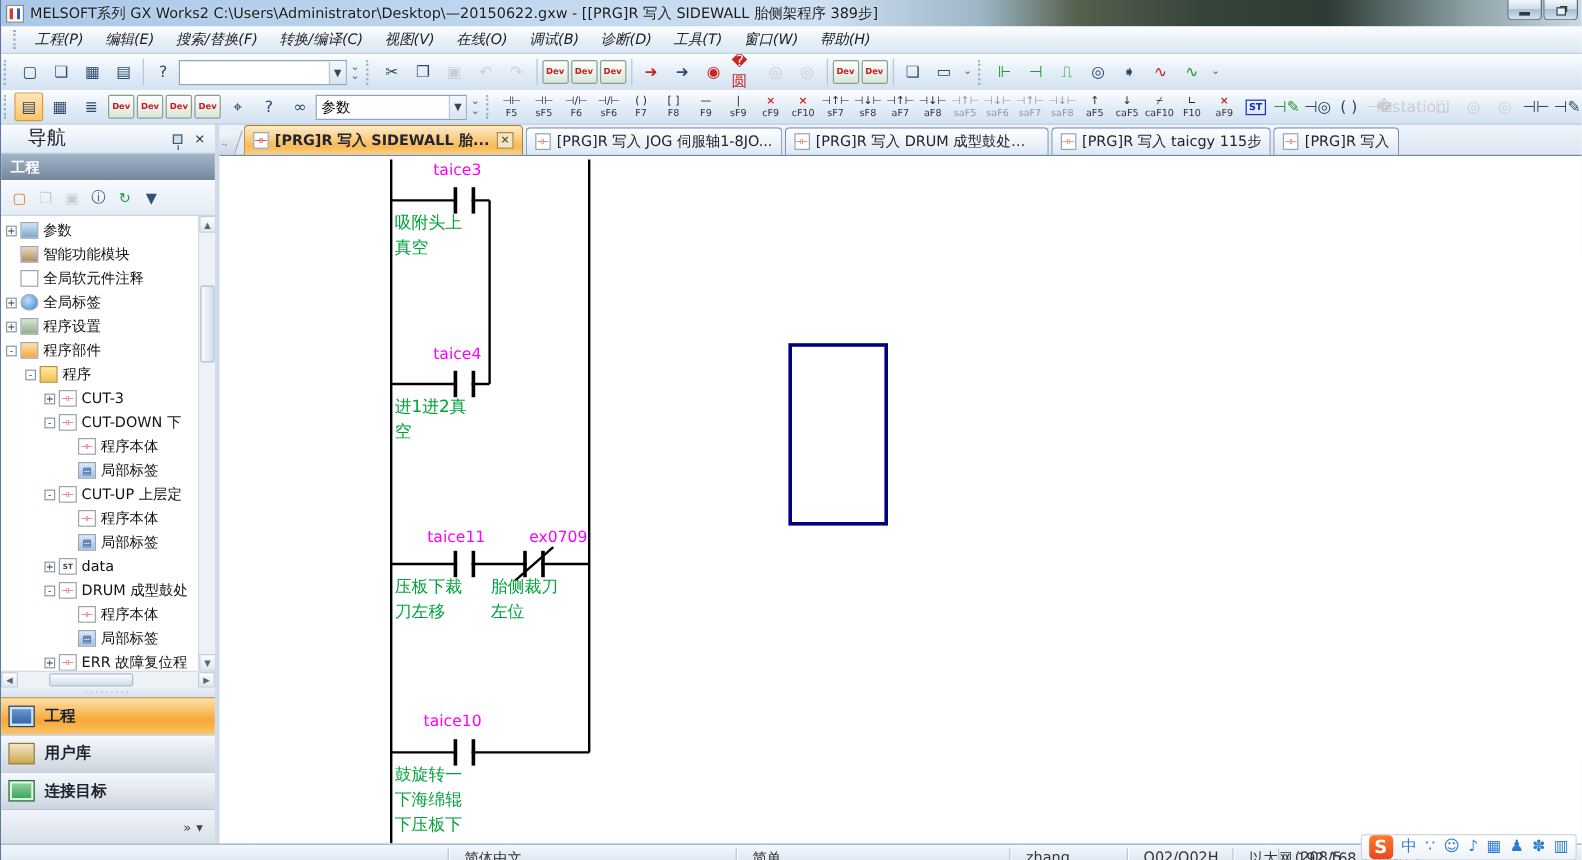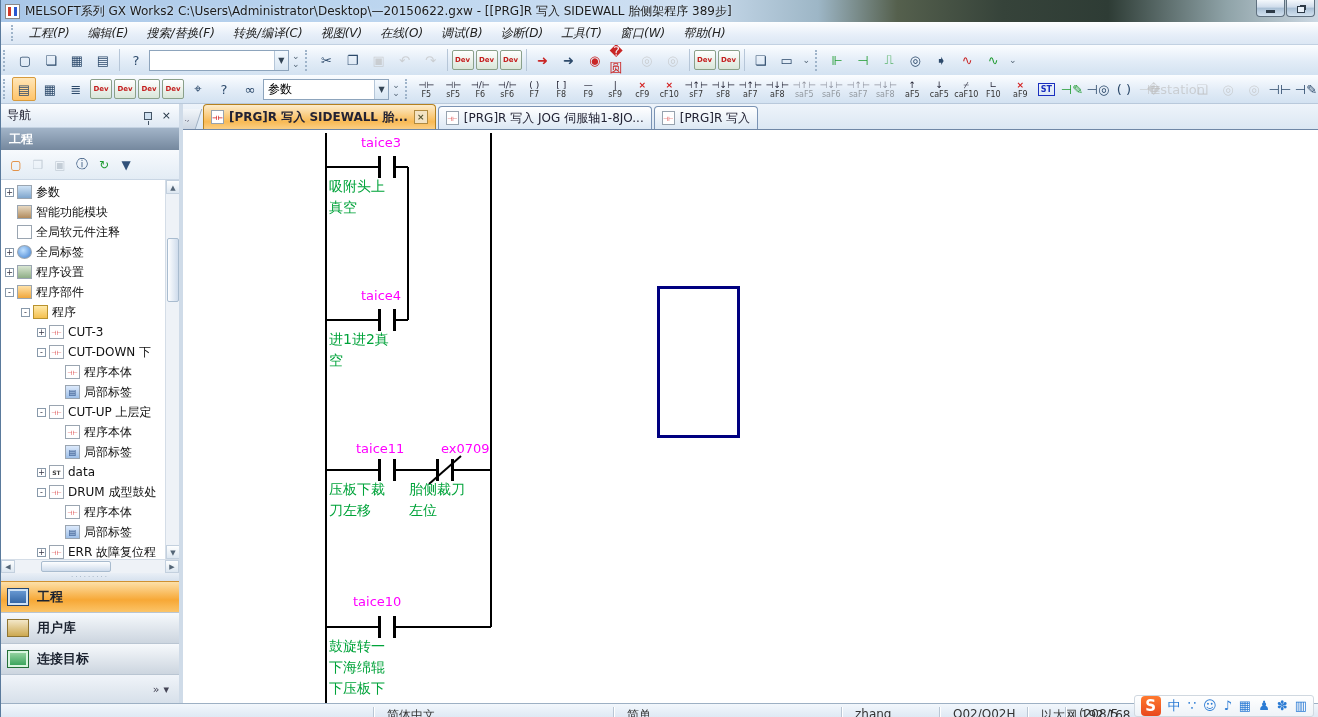--- a/index.html
+++ b/index.html
@@ -52,21 +52,21 @@
   .lbtn.red .lglyph { color:#d42020; font-weight:bold; }
   .lbtn.disabled { opacity:.45; }
   .stbtn { font-size:8px; font-weight:bold; color:#1a2fbf; border:1px solid #1a2fbf; padding:1px 2px; margin:0 4px; }
 
   
   .main { position:absolute; left:0; top:104px; width:1318px; height:599px; display:flex; }
 
   
   .navpanel { width:182px; height:599px; background:#eef3f9; border-right:4px solid #cfdbe8; display:flex; flex-direction:column; }
   .nav-header { height:24px; background:linear-gradient(#fafcfe,#dfe9f4); border-bottom:1px solid #c5d3e2; display:flex; align-items:center; padding:0 6px; }
-  .nav-title { font-size:12px; color:#223; flex:1; }
+  .nav-title { font-size:16px; color:#223; flex:1;margin-left:16px; }
   .pin-icon { width:8px; height:8px; border:1px solid #456; background:#cfe0f0; position:relative; margin-right:8px; }
   .pin-icon::after { content:""; position:absolute; left:3px; top:8px; width:1px; height:4px; background:#456; }
   .nav-close { font-size:11px; color:#234; padding:0 2px; }
   .nav-section { height:22px; background:linear-gradient(#a2b4c8,#75889e); color:#fff; font-size:12px; font-weight:bold; display:flex; align-items:center; padding:0 8px; }
   .nav-toolbar { height:30px; background:linear-gradient(#f7fafd,#e3ecf5); border-bottom:1px solid #c9d6e4; display:flex; align-items:center; padding:0 4px; }
   .ntbtn { width:22px; height:22px; display:flex; align-items:center; justify-content:center; font-size:12px; color:#31517a; }
   .ntbtn.disabled { color:#aab6c2; opacity:.6; }
   .ntbtn.green { color:#1f9b30; }
   .ntbtn.plus { color:#e07818; font-weight:bold; }
 
@@ -631,20 +631,30 @@
             <span class="tab-label">[PRG]R 写入 SIDEWALL 胎...</span>
             <span class="closebox">×</span>
           </div>
           <div class="tab">
             <span class="prgico">⊣⊢</span>
             <span class="tab-label">[PRG]R 写入 JOG 伺服轴1-8JO...</span>
 
           </div>
           <div class="tab">
             <span class="prgico">⊣⊢</span>
+            <span class="tab-label">[PRG]R 写入 DRUM 成型鼓处理...</span>
+
+          </div>
+          <div class="tab">
+            <span class="prgico">⊣⊢</span>
+            <span class="tab-label">[PRG]R 写入 taicgy 115步</span>
+
+          </div>
+          <div class="tab">
+            <span class="prgico">⊣⊢</span>
             <span class="tab-label">[PRG]R 写入</span>
 
           </div>
         </div>
 
       <div class="canvas">
         <svg width="1132" height="573" viewBox="0 0 1132 573" style="position:absolute;left:0;top:0">
 
           <line x1="143" y1="3" x2="143" y2="573" stroke="#000" stroke-width="2"></line>
           <line x1="308" y1="3" x2="308" y2="497" stroke="#000" stroke-width="2"></line>

